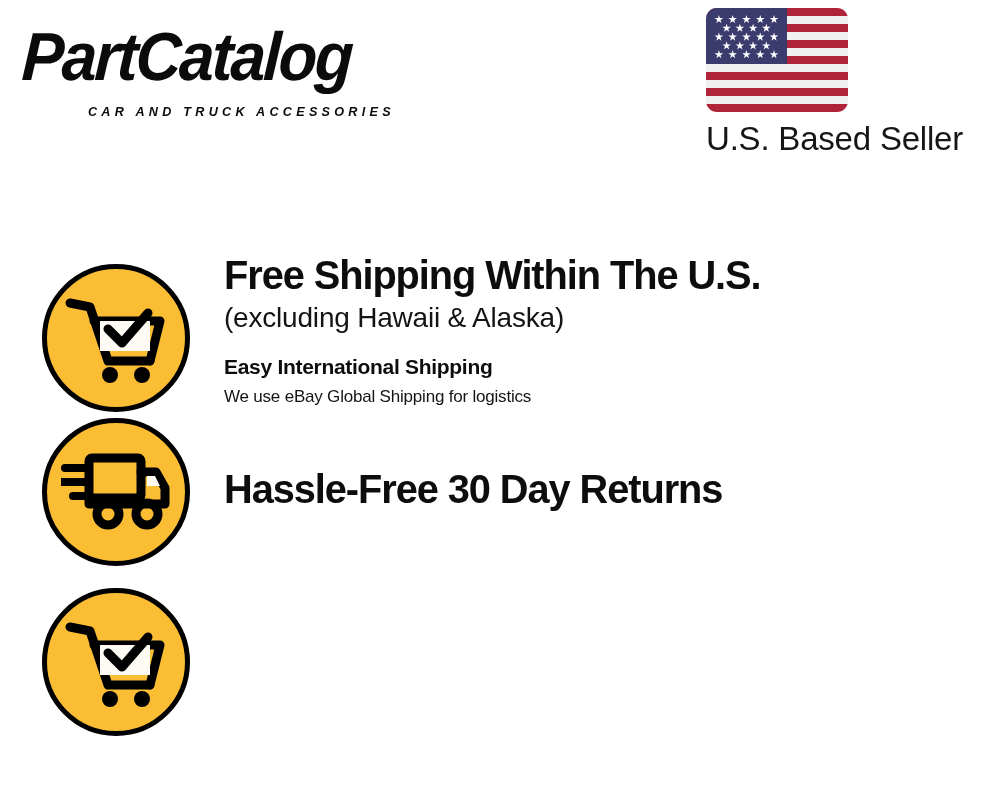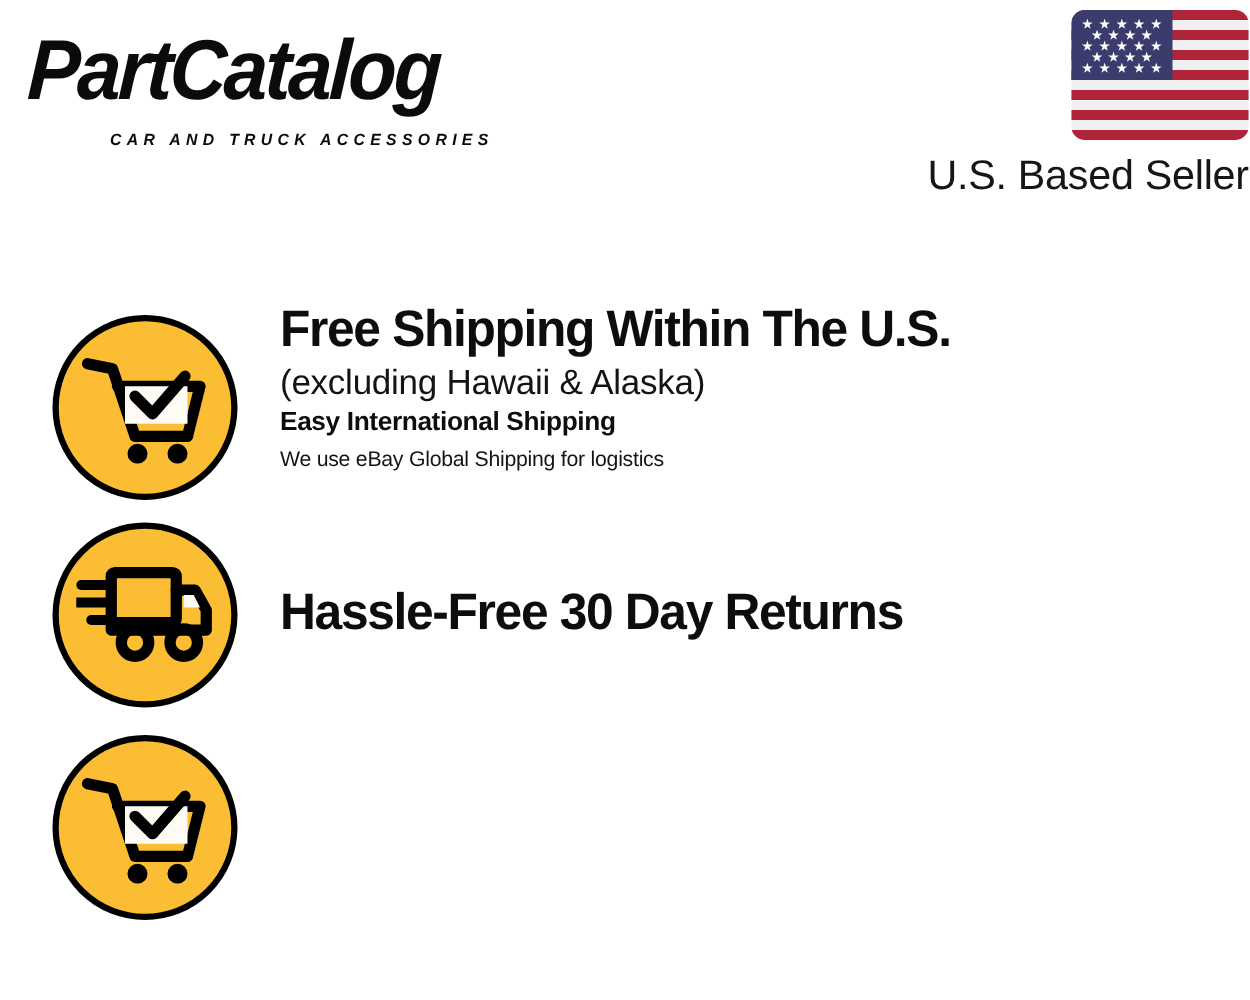--- a/index.html
+++ b/index.html
@@ -34,21 +34,21 @@
     font-style:italic;
     font-size:13px;
     letter-spacing:4.4px;
     color:#0b0b0b;
     white-space:nowrap;
     transform:scaleX(0.97);
     transform-origin:left top;
   }
 
   
-  .seller-block { position:absolute; right:1px; top:8px; width:280px; text-align:right; }
+  .seller-block { position:absolute; right:14px; top:8px; width:280px; }
   .flag {
     display:inline-block;
     width:142px; height:104px;
     border-radius:11px;
     overflow:hidden;
     position:relative;
     background:#ffffff;
   }
   .flag .stripes { position:absolute; inset:0; display:flex; flex-direction:column; }
   .flag .stripe { flex:1 1 0; }
@@ -108,34 +108,34 @@
     letter-spacing:-0.2px;
     margin-top:5px;
     white-space:nowrap;
   }
   .f-bold {
     font-size:21px;
     font-weight:bold;
     line-height:27px;
     color:#0d0d0d;
     letter-spacing:-0.3px;
-    margin-top:3px;
+    margin-top:20px;
     white-space:nowrap;
   }
   .f-note {
     font-size:17px;
     font-weight:normal;
     line-height:29px;
     color:#141414;
     letter-spacing:-0.2px;
     margin-top:2px;
     white-space:nowrap;
   }
 
-  #row-1 { left:42px; top:252px; }
+  #row-1 { left:42px; top:264px; }
   #row-1 .feature-text { padding-top:-4px; margin-top:-12px; }
   #row-2 { left:42px; top:418px;text-align:center; }
   #row-2 .feature-text { padding-top:48px; }
   #row-3 { left:42px; top:588px; }
   #row-3 .feature-text { padding-top:48px; }
 </style>
 </head>
 <body>
 
 <div class="page">

